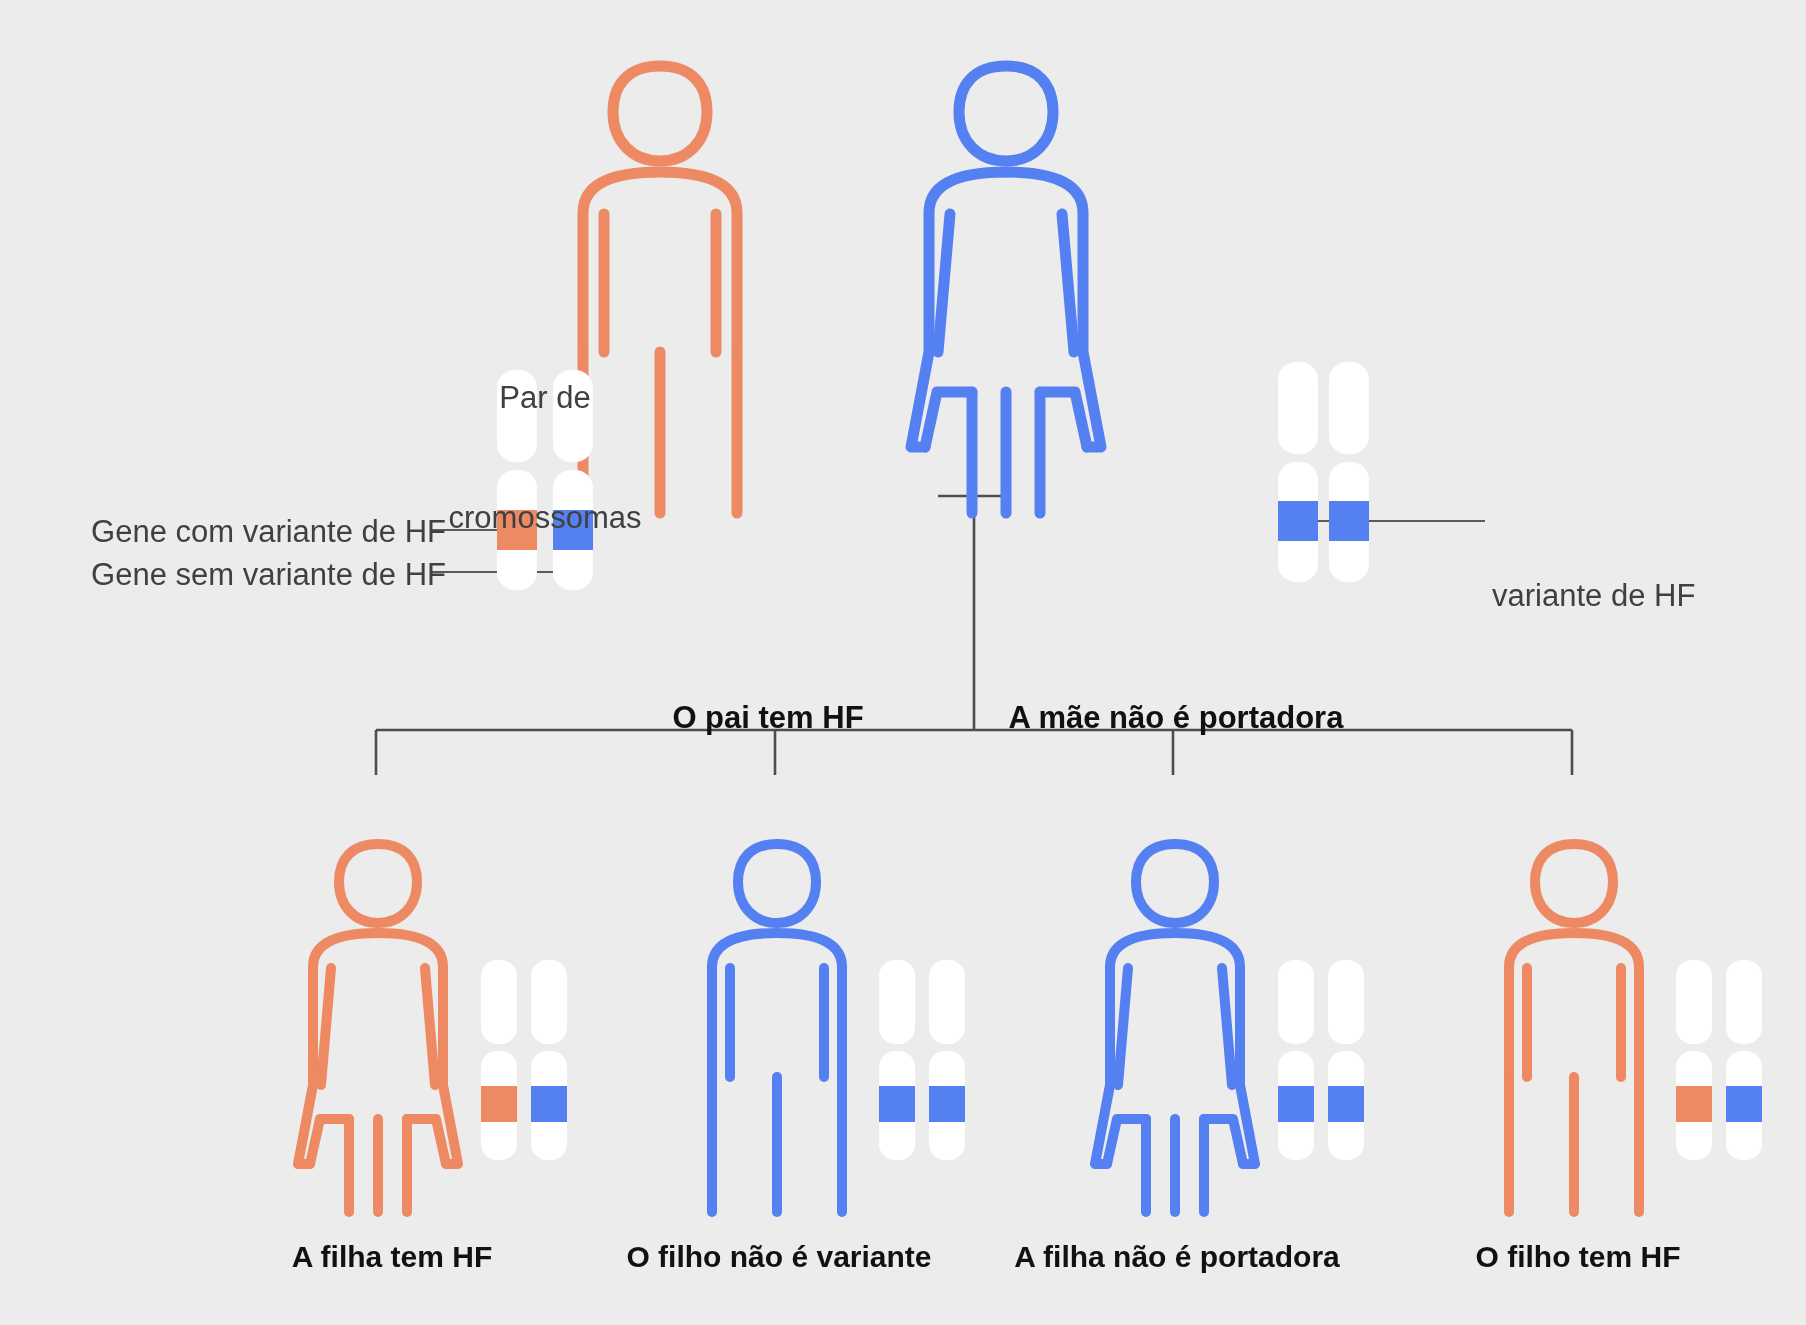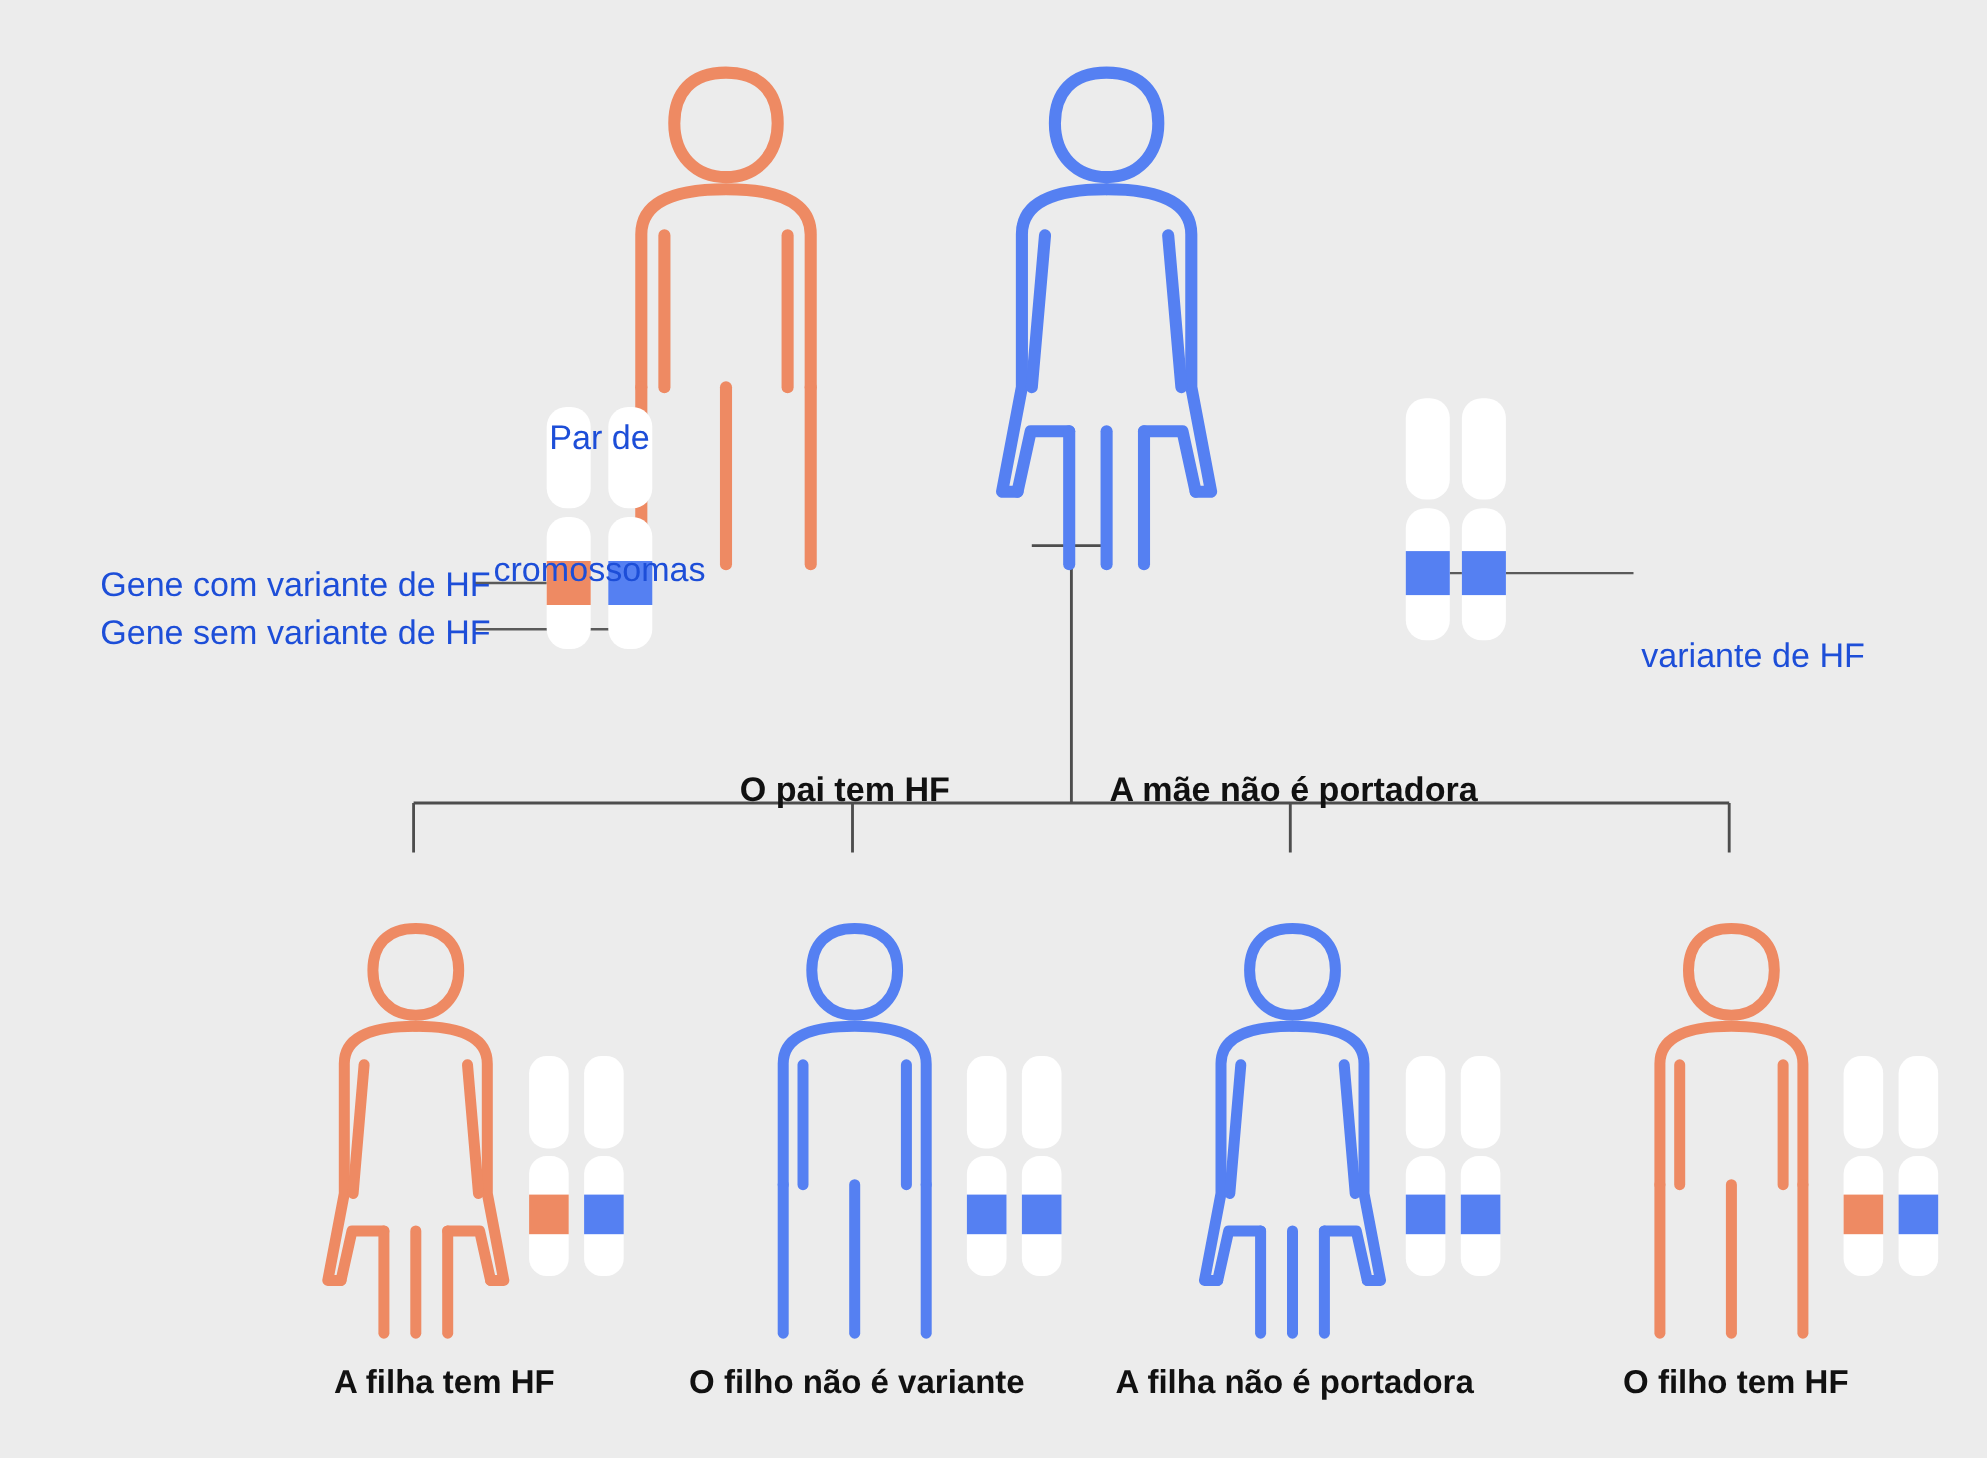--- a/index.html
+++ b/index.html
@@ -10,21 +10,21 @@
     color:#1A1A1A;
     overflow:hidden;
     position:relative;
   }
   #stage{position:absolute;left:0;top:0;width:1806px;height:1325px;}
   svg.layer{position:absolute;left:0;top:0;width:1806px;height:1325px;overflow:visible;}
   .fig{fill:none;stroke-linecap:round;stroke-linejoin:round;}
 
   
   .txt{position:absolute;white-space:pre;}
-  .label-light{font-size:31px;font-weight:400;color:#1d4ed8;line-height:40px;}
+  .label-light{font-size:31px;font-weight:400;color:#404040;line-height:40px;}
   .label-bold{font-size:31px;font-weight:700;color:#111111;line-height:38px;text-align:center;}
   .label-bold.small{font-size:30px;}
   .center{transform:translateX(-50%);text-align:center;}
   .right{transform:translateX(-100%);text-align:right;margin-left:24px;}
 
   
   .chrom-pair{position:absolute;}
   .chrom{position:absolute;top:0;width:100%;}
   .arm{position:absolute;background:#FFFFFF;border-radius:18px;}
   .gene{position:absolute;}
@@ -246,18 +246,18 @@
   </div>
 
   <div class="txt label-bold center" style="left:768px;top:623px;width:520px;">
     <div>O pai tem HF</div>
   </div>
 
   <div class="txt label-bold center" style="left:1176px;top:623px;width:620px;">
     <div>A mãe não é portadora</div>
   </div>
 
-  <div class="txt label-bold small center" style="left:404px;top:1238px;width:420px;">A filha tem HF</div>
+  <div class="txt label-bold small center" style="left:392px;top:1238px;width:420px;">A filha tem HF</div>
   <div class="txt label-bold small center" style="left:779px;top:1238px;width:460px;">O filho não é variante</div>
   <div class="txt label-bold small center" style="left:1177px;top:1238px;width:480px;">A filha não é portadora</div>
   <div class="txt label-bold small center" style="left:1578px;top:1238px;width:420px;">O filho tem HF</div>
 
 </div>
 
 </body></html>

